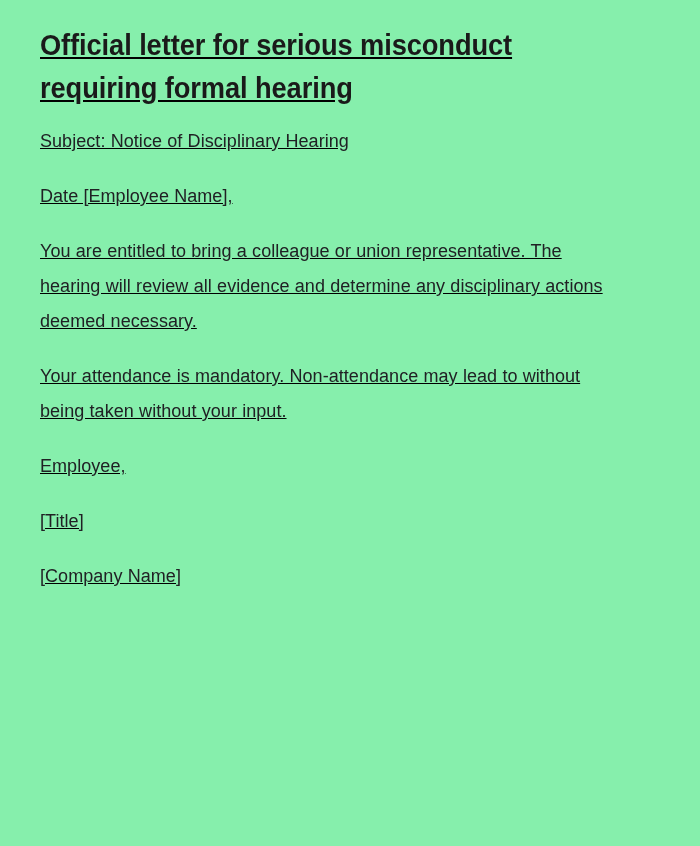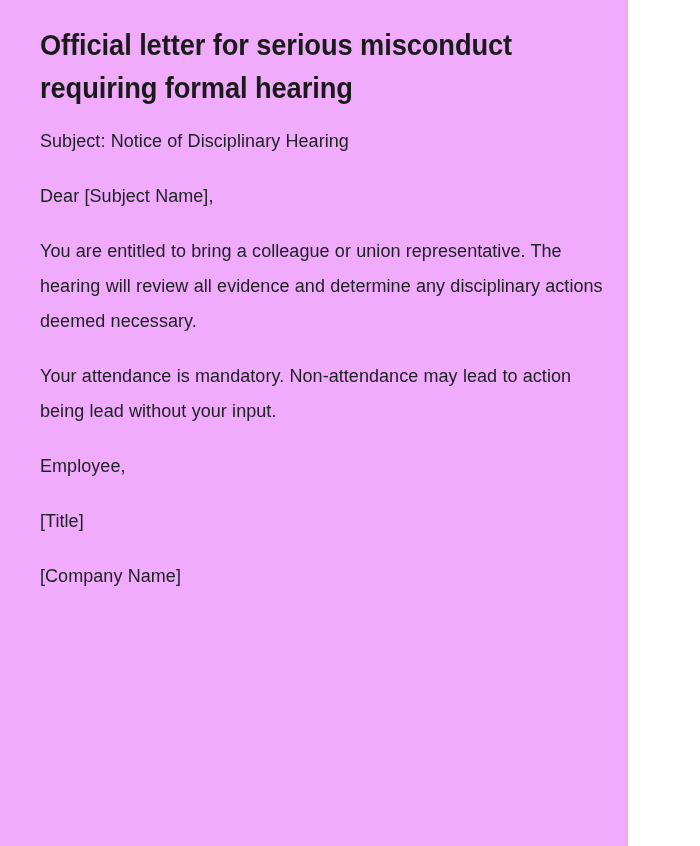--- a/index.html
+++ b/index.html
@@ -11,24 +11,25 @@
   body {
     width: 700px;
     height: 846px;
     overflow: hidden;
     font-family: "Liberation Sans", "DejaVu Sans", sans-serif;
     -webkit-font-smoothing: antialiased;
   }
 
   .page {
     box-sizing: border-box;
-    width: 628px;
+    width: 700px;
     min-height: 846px;
-    background: #f0abfc;
+    background: #86efac;
     padding: 24px 40px 0 40px;
+    text-decoration: underline;
   }
 
   .letter {
     width: 578px;
   }
 
   .letter-title {
     margin: 0 0 14px 0;
     font-family: "Liberation Sans Narrow", "Liberation Sans", "DejaVu Sans Condensed", sans-serif;
     font-size: 29px;
@@ -64,26 +65,26 @@
 
 <div class="page">
   <article class="letter">
 
     <h1 class="letter-title">Official letter for serious misconduct requiring formal hearing</h1>
 
     <div class="letter-body">
 
       <p>Subject: Notice of Disciplinary Hearing</p>
 
-      <p>Dear [Subject Name],</p>
+      <p>Date [Employee Name],</p>
 
 
       <p>You are entitled to bring a colleague or union representative. The hearing will review all evidence and determine any disciplinary actions deemed necessary.</p>
 
-      <p>Your attendance is mandatory. Non-attendance may lead to action being lead without your input.</p>
+      <p>Your attendance is mandatory. Non-attendance may lead to without being taken without your input.</p>
 
       <p>Employee,</p>
 
 
       <p class="sig-line">[Title]</p>
 
       <p class="sig-line">[Company Name]</p>
 
     </div>
   </article>

